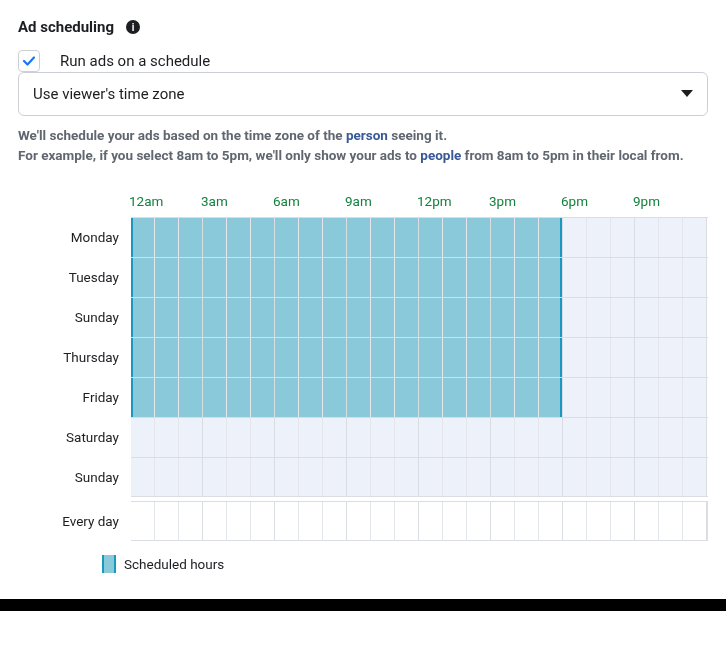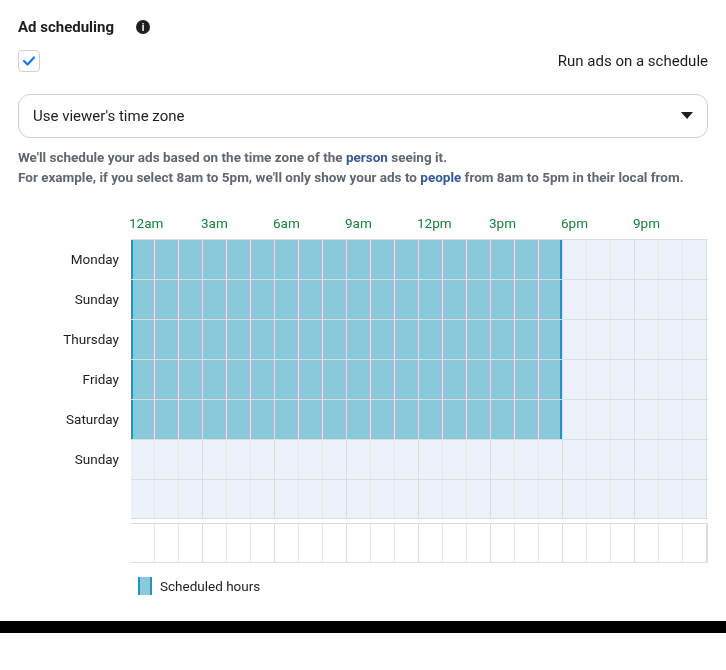--- a/index.html
+++ b/index.html
@@ -10,58 +10,56 @@
     color: #1c1e21;
     font-size: 14px;
     padding: 18px;
     width: 726px;
   }
   .heading {
     font-size: 15px;
     font-weight: 700;
     display: flex;
     align-items: center;
-    gap: 22px;
+    gap: 12px;
     margin-bottom: 14px;
   }
   .info-icon {
     width: 14px;
     height: 14px;
     border-radius: 50%;
     background: #1c1e21;
     color: #fff;
     display: inline-flex;
     align-items: center;
     justify-content: center;
     font-size: 10px;
     font-weight: 700;
     font-style: normal;
   }
   .checkbox-row {
     display: flex;
     align-items: center;
-    gap: 14px;
-    margin-bottom: 22px;
-    justify-content: space-between;
+    gap: 20px;
   }
   .checkbox {
     width: 22px;
     height: 22px;
     border: 1px solid #ccd0d5;
     border-radius: 4px;
     display: flex;
     align-items: center;
     justify-content: center;
     cursor: pointer;
   }
   .checkbox svg { display: block; }
   .checkbox-label { font-size: 15px; color: #1c1e21; }
   .select {
     border: 1px solid #ccd0d5;
-    border-radius: 12px;
+    border-radius: 6px;
     padding: 12px 14px;
     display: flex;
     align-items: center;
     justify-content: space-between;
     font-size: 15px;
     cursor: pointer;
     margin-bottom: 10px;
   }
   .select-caret svg { display: block; }
   .desc {
@@ -138,21 +136,21 @@
     width: 2px;
     background: #1a99c0;
   }
   .everyday-row { display: flex; height: 40px; border: 1px solid #dadde1; border-left: none; margin-top: 4px; }
   .everyday-row .hour-cell { background: #fff; }
   .legend {
     display: flex;
     align-items: center;
     gap: 8px;
     margin-top: 14px;
-    margin-left: 120px;
+    margin-left: 84px;
     font-size: 13.5px;
     color: #1c1e21;
   }
   .legend-swatch {
     width: 14px;
     height: 18px;
     background: #89c9d9;
     border-left: 2px solid #1a99c0;
     border-right: 2px solid #1a99c0;
   }
@@ -193,26 +191,28 @@
   <span>We'll schedule your ads based on the time zone of the </span><a href="#">person</a><span> seeing it.</span><br>
   <span>For example, if you select 8am to 5pm, we'll only show your ads to </span><a href="#">people</a><span> from 8am to 5pm in their local from.</span>
 </div>
 
 <div class="schedule-wrap">
   <div class="schedule">
     <div class="row-labels">
       <div class="spacer-top"></div>
 
     <div class="day-label">Monday</div>
+        <div class="day-label">Tuesday</div>
         <div class="day-label">Sunday</div>
         <div class="day-label">Thursday</div>
         <div class="day-label">Friday</div>
         <div class="day-label">Saturday</div>
         <div class="day-label">Sunday</div>
         <div class="gap"></div>
+        <div class="day-label">Every day</div>
       </div>
     <div class="grid-area">
       <div class="hour-header">
           <div class="tick">12am</div>
           <div class="tick">3am</div>
           <div class="tick">6am</div>
           <div class="tick">9am</div>
           <div class="tick">12pm</div>
           <div class="tick">3pm</div>
           <div class="tick">6pm</div>

